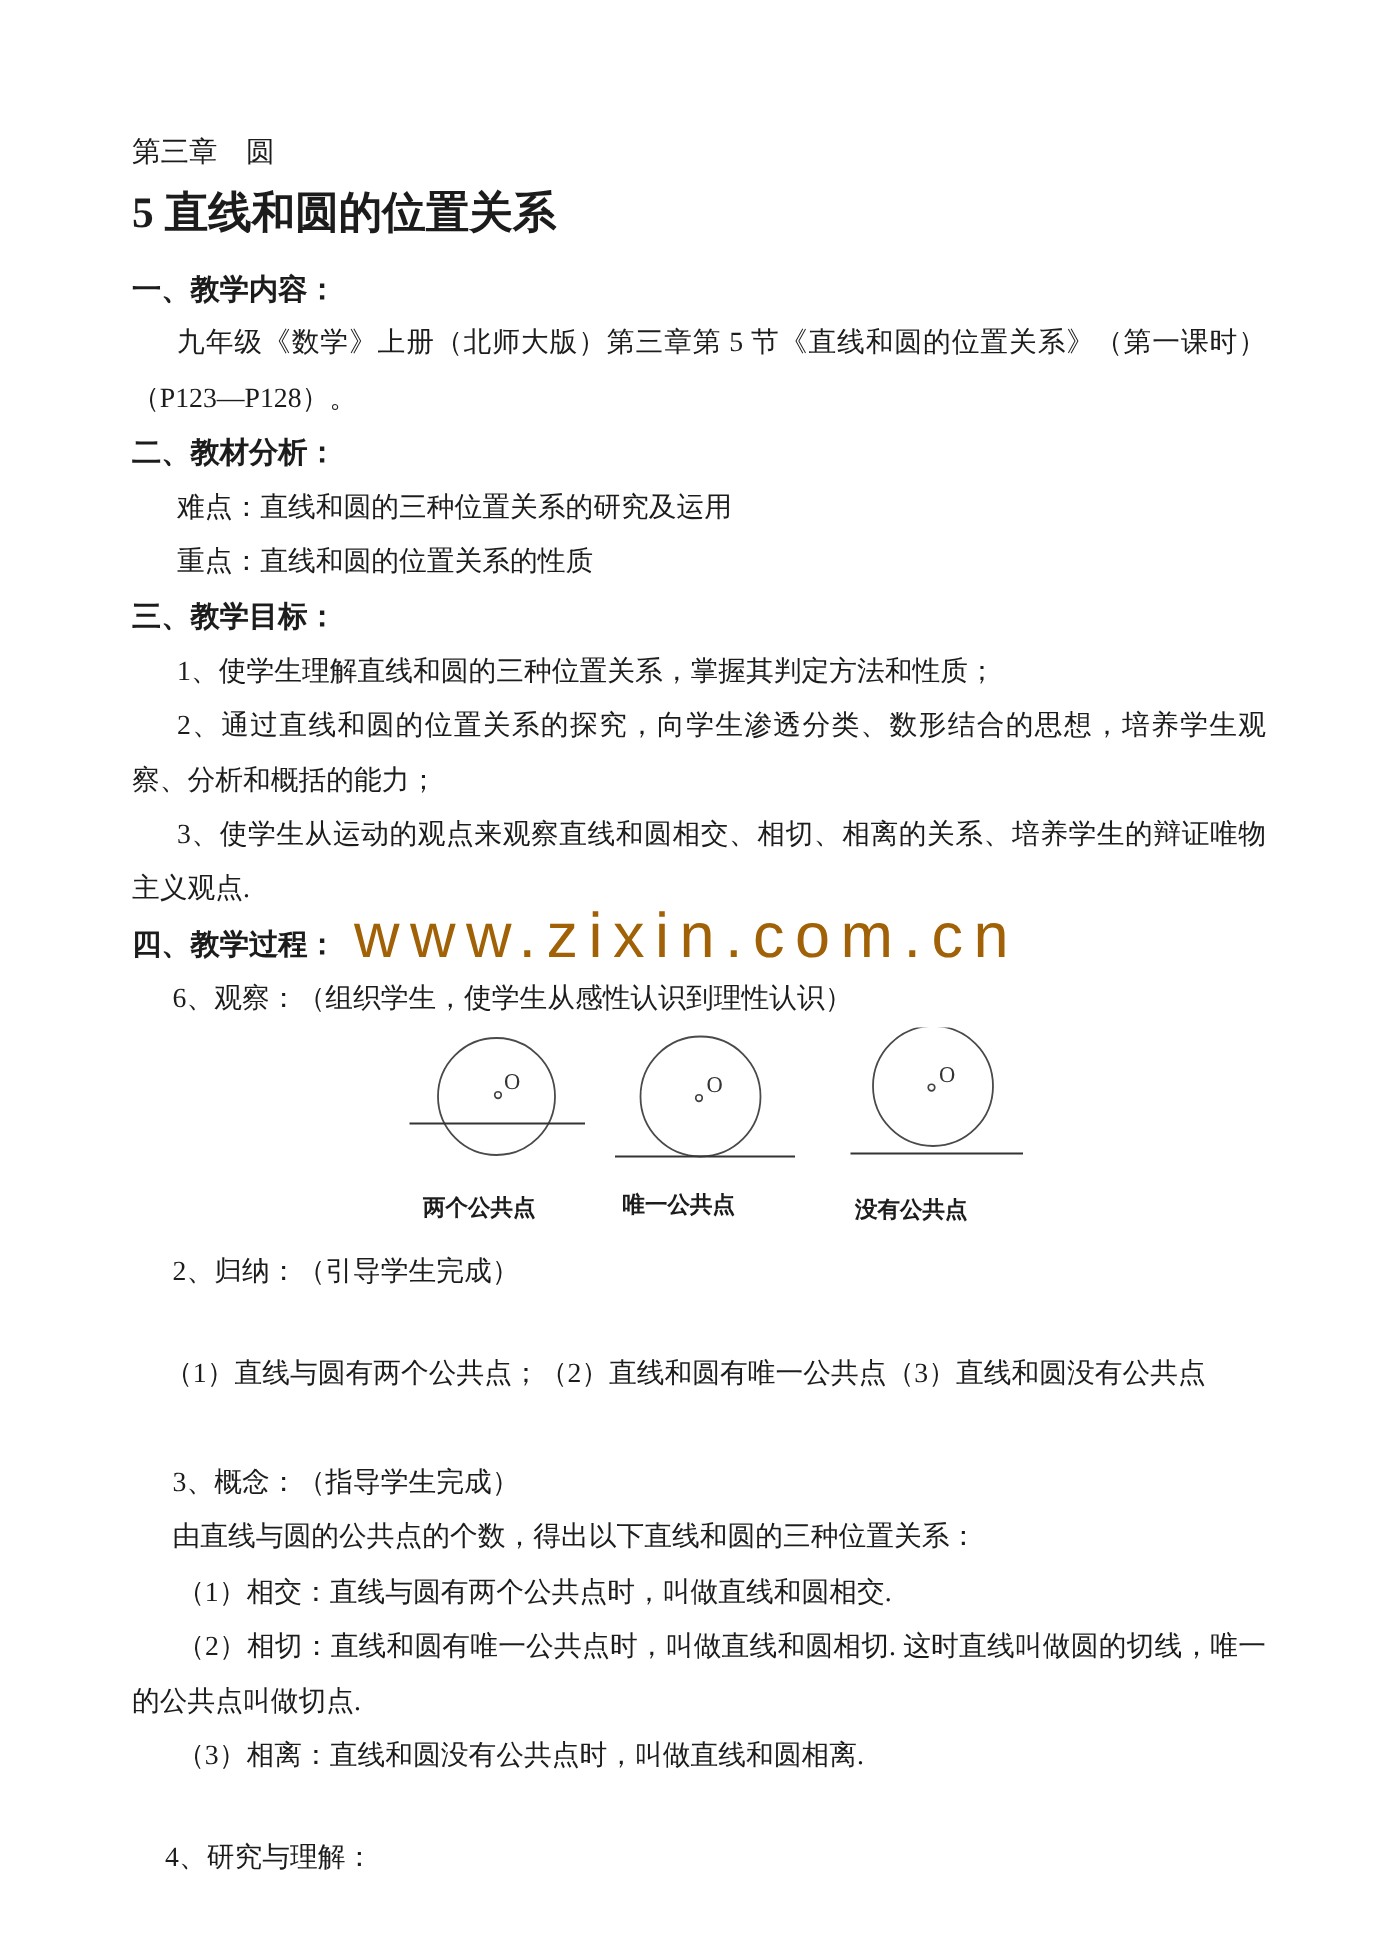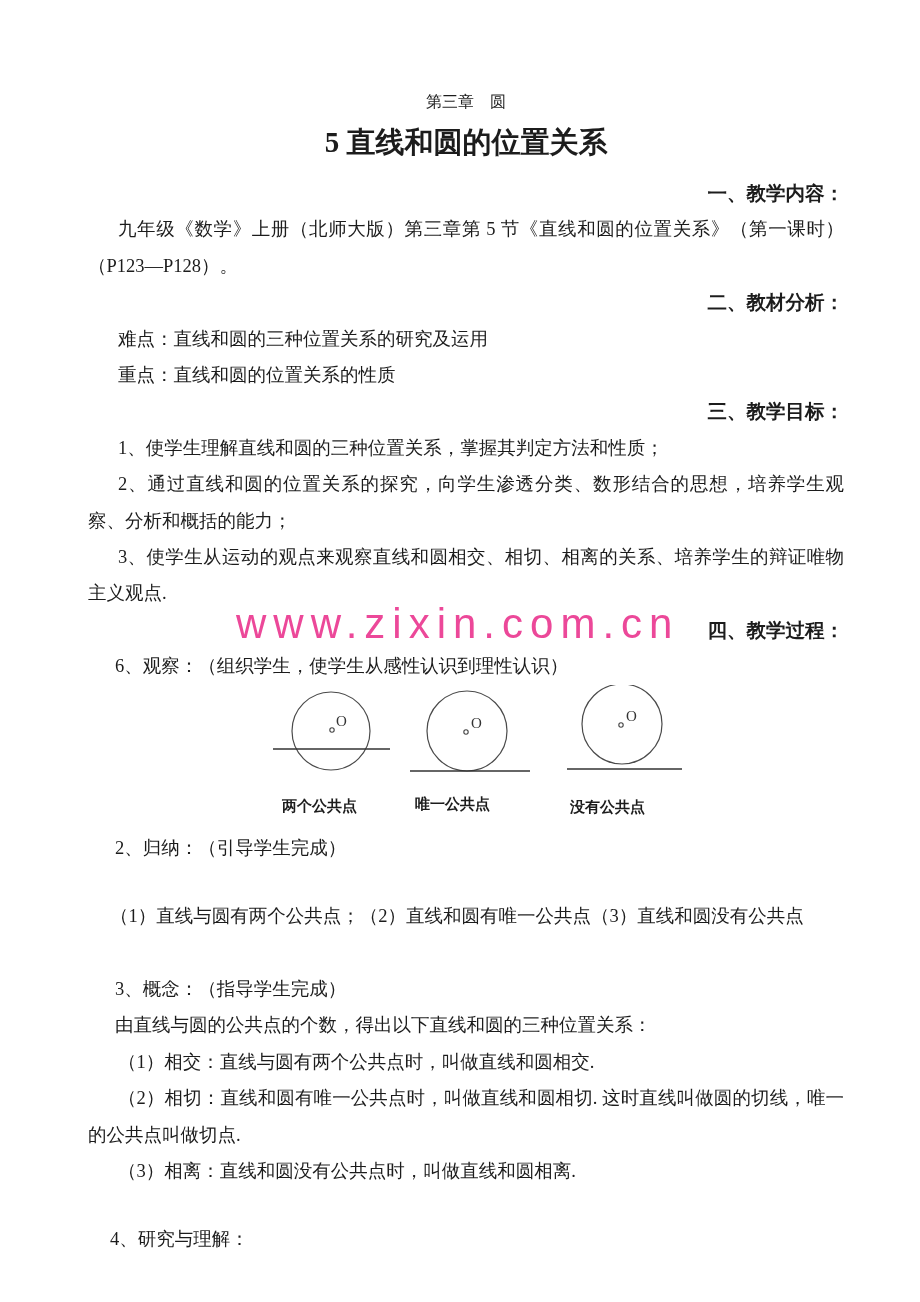--- a/index.html
+++ b/index.html
@@ -11,52 +11,51 @@
     color:#1c1c1c;
     overflow:hidden;
   }
   .watermark{
     position:absolute;
     left:236px;top:600px;
     z-index:0;
     font-family:"Liberation Sans","DejaVu Sans",sans-serif;
     font-size:42px;
     letter-spacing:7px;
-    color:#ec4899;
+    color:#a16207;
     white-space:nowrap;
     user-select:none;
   }
   .content{
     position:relative;
     z-index:1;
     padding:90px 76px 0 88px;
   }
   .chapter{
-    text-align:center;
-    font-size:16px;
+    text-align:left;
+    font-size:19px;
     line-height:24px;
   }
   .doc-title{
-    text-align:center;
     font-size:29px;
     font-weight:bold;
     line-height:44px;
     margin:6px 0 11px 0;
   }
   .line{
     font-size:18.5px;
     line-height:36.4px;
     text-align:justify;
   }
   .hd{
     font-family:"Liberation Sans","DejaVu Sans",sans-serif;
     font-weight:bold;
     font-size:19.5px;
     line-height:36.4px;
-    text-align:right;
+    text-align:left;
   }
   .in16{text-indent:30px;}
   .in14{text-indent:27px;}
   .in11{text-indent:22px;margin-top:32px;}
   .blank{height:36.4px;}
   .diagram{
     position:relative;
     height:145px;
   }
   .diagram svg{position:absolute;left:0;top:0;}

